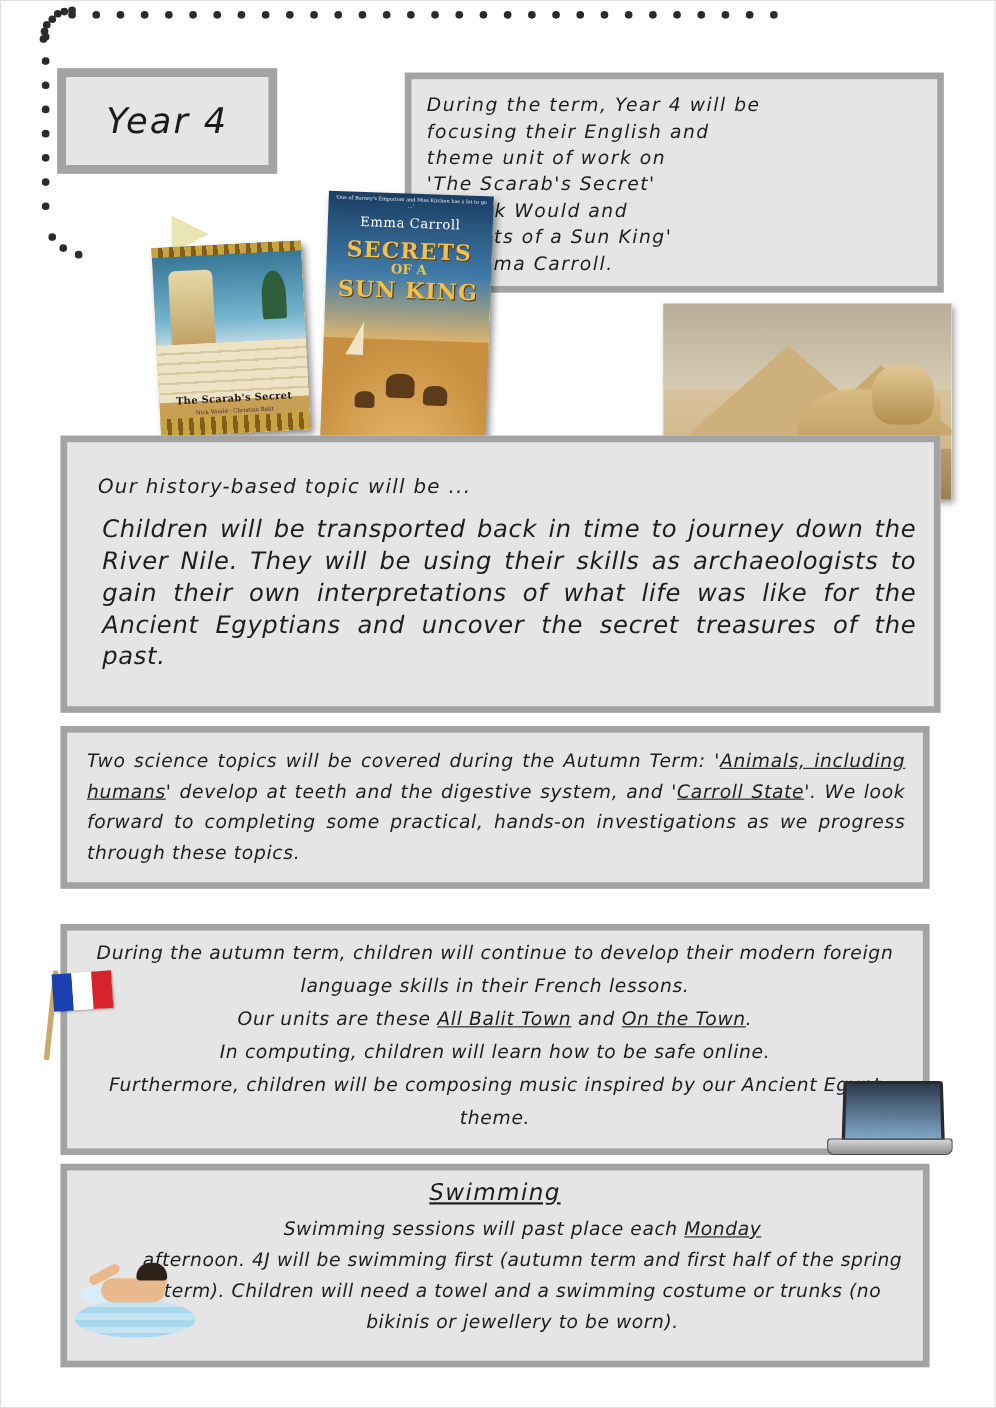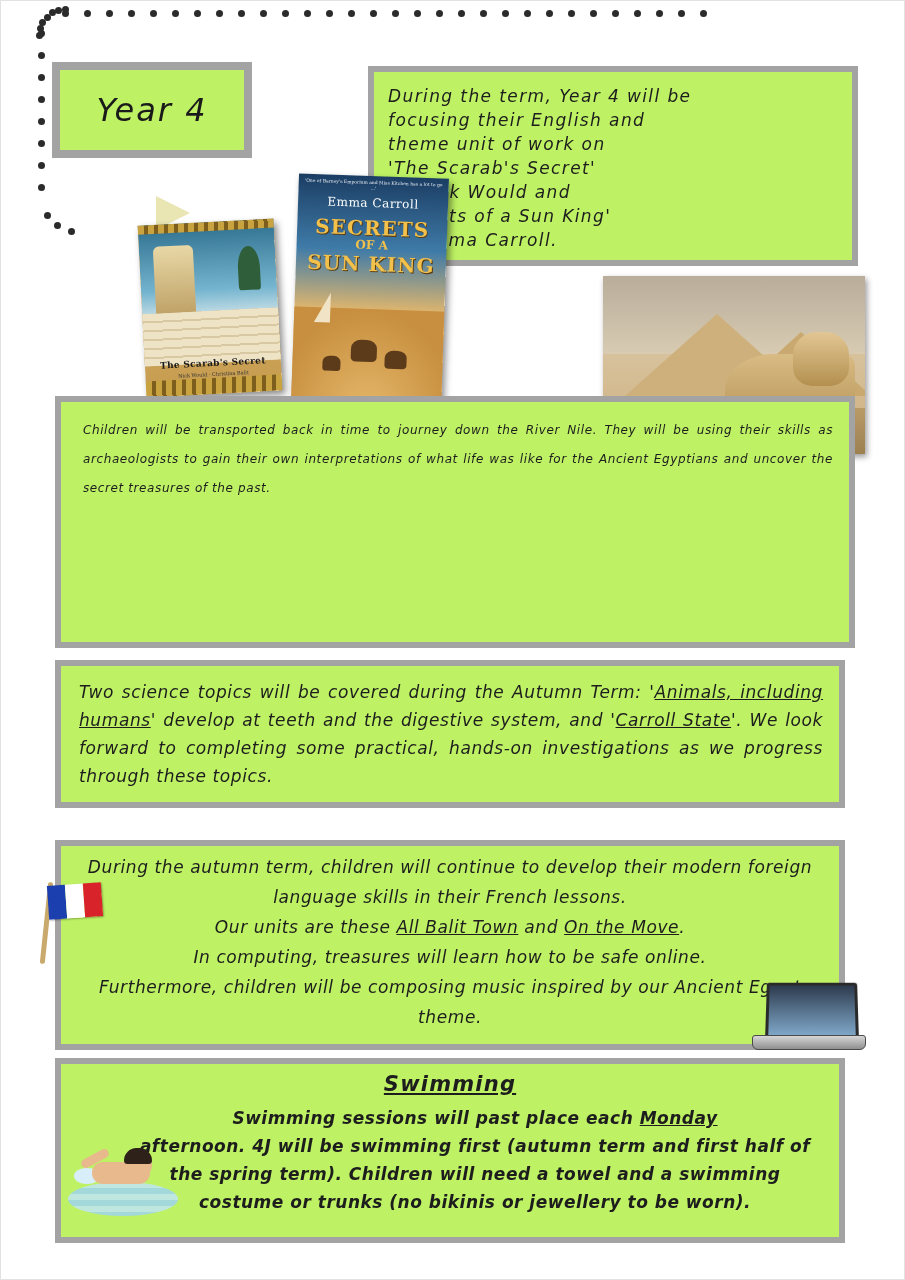--- a/index.html
+++ b/index.html
@@ -24,21 +24,21 @@
     position: absolute;
     width: 7px;
     height: 7px;
     border-radius: 50%;
     background: #2b2b2b;
   }
 
   
   .ybox {
     position: absolute;
-    background: #bef264;
+    background: #e5e5e5;
     border: 6px solid #a3a3a3;
     box-sizing: border-box;
   }
 
   
   #year-box {
     left: 52px;
     top: 62px;
     width: 200px;
     height: 96px;
@@ -242,22 +242,22 @@
     height: 252px;
   }
   #history-line1 {
     font-size: 18px; letter-spacing: 1.2px; padding: 30px 0 0 28px;
   }
   #history-line2 {
     font-size: 19px; letter-spacing: 1.2px; text-align: center;
     padding: 14px 0 0 0;
   }
   #history-body {
-    font-size: 12px; line-height: 29px; letter-spacing: .6px;
-    text-align: justify; padding: 14px 16px 0 22px;
+    font-size: 22px; line-height: 29px; letter-spacing: .6px;
+    text-align: justify; padding: 14px 16px 0 32px;
   }
 
   
   #science-box {
     left: 55px;
     top: 660px;
     width: 790px;
     height: 148px;
   }
   #science-body {
@@ -319,21 +319,20 @@
     border-radius: 3px 3px 6px 6px;
     border: 1px solid #4a4a4a;
   }
 
   
   #swim-box {
     left: 55px;
     top: 1058px;
     width: 790px;
     height: 185px;
-    font-weight: bold;
   }
   #swim-title {
     font-size: 21px; letter-spacing: 1.2px; text-align: center;
     text-decoration: underline; padding: 8px 0 0 0;
   }
   #swim-body {
     font-size: 17px; line-height: 28px; letter-spacing: .5px;
     text-align: center; padding: 8px 14px 0 64px;
     white-space: pre-line;
   }
@@ -475,31 +474,32 @@
 <div id="sphinx-photo">
   <div class="sky"></div>
   <div class="pyr1"></div>
   <div class="pyr2"></div>
   <div class="ground"></div>
   <div class="sphinx-body"></div>
   <div class="sphinx-head"></div>
 </div>
 
 <div class="ybox" id="history-box">
+  <div class="handwr" id="history-line1">Our history-based topic will be ...</div>
   <div class="handwr" id="history-body">Children will be transported back in time to journey down the River Nile. They will be using their skills as archaeologists to gain their own interpretations of what life was like for the Ancient Egyptians and uncover the secret treasures of the past.</div>
 </div>
 
 <div class="ybox" id="science-box">
   <div class="handwr" id="science-body"><span>Two science topics will be covered during the Autumn Term: '</span><span class="u">Animals, including humans</span><span>' develop at teeth and the digestive system, and '</span><span class="u">Carroll State</span><span>'. We look forward to completing some practical, hands-on investigations as we progress through these topics.</span></div>
 </div>
 
 <div class="ybox" id="french-box">
   <div class="handwr" id="french-body"><span>During the autumn term, children will continue to develop their modern foreign language skills in their French lessons.</span>
-<span>Our units are these </span><span class="u">All Balit Town</span><span> and </span><span class="u">On the Move</span><span>.</span>
-<span>In computing, treasures will learn how to be safe online.</span>
+<span>Our units are these </span><span class="u">All Balit Town</span><span> and </span><span class="u">On the Town</span><span>.</span>
+<span>In computing, children will learn how to be safe online.</span>
 <span>Furthermore, children will be composing music inspired by our Ancient Egypt theme.</span></div>
 </div>
 
 <div id="flag">
   <div class="pole"></div>
   <div class="cloth">
     <i class="b"></i>
     <i class="w"></i>
     <i class="r"></i>
   </div>

